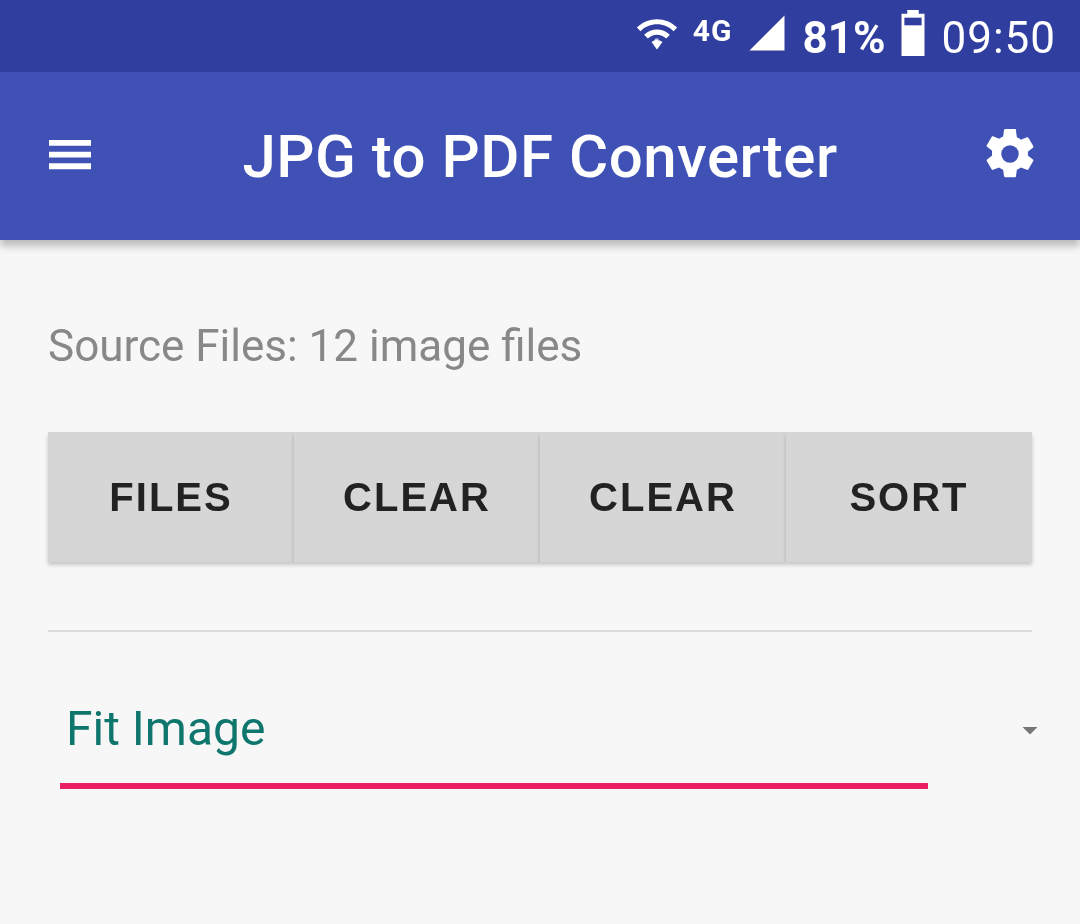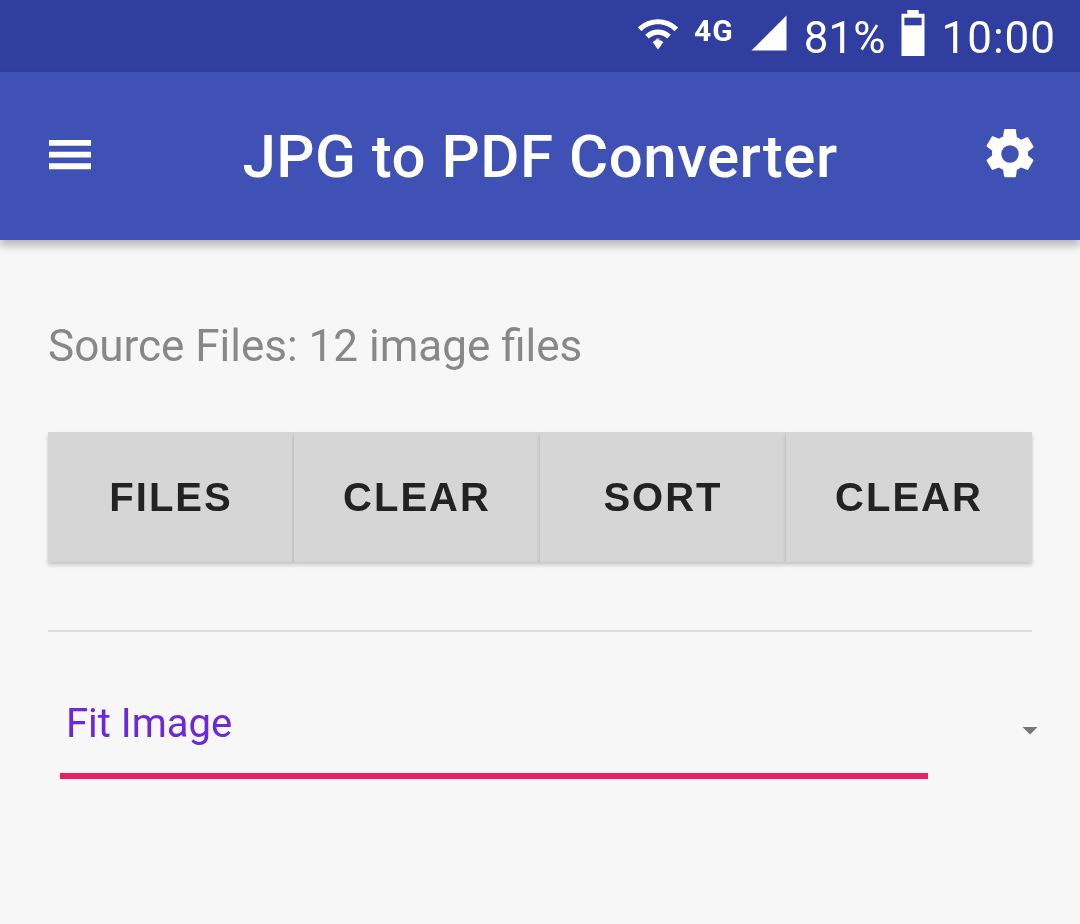--- a/index.html
+++ b/index.html
@@ -9,21 +9,21 @@
     background: #303F9F;
     color: #fff;
     display: flex;
     align-items: center;
     justify-content: flex-end;
     padding: 4px 24px 0 0;
     font-size: 44px;
     gap: 14px;
   }
   .status-bar .net-label { font-size: 30px; font-weight: 700; letter-spacing: 1px; margin-bottom: 16px; }
-  .status-bar .pct { font-weight: 400; }
+  .status-bar .pct { font-weight: 700; }
   .status-bar .clock { font-weight: 400; letter-spacing: 1px; }
   .status-bar svg { fill: #fff; }
   .app-bar {
     height: 168px;
     background: #3F51B5;
     color: #fff;
     display: flex;
     align-items: center;
     padding: 0 40px;
     box-shadow: 0 6px 8px rgba(0,0,0,0.25);
@@ -59,21 +59,21 @@
   .select-row {
     display: flex;
     align-items: center;
     border-bottom: 6px solid #E91E63;
     padding: 0 18px 26px 6px;
     margin-left: 12px;
     margin-right: 140px;
     position: relative;
     width: 868px;
   }
-  .select-value { font-size: 40px; color: #6d28d9; font-weight: 400; flex: 1; }
+  .select-value { font-size: 48px; color: #0f766e; font-weight: 400; flex: 1; }
   .dropdown-caret {
     position: absolute;
     right: -120px;
     top: 12px;
   }
 </style>
 </head>
 <body>
 
 <div class="status-bar">
@@ -90,21 +90,21 @@
         <path d="M2 22h20V2L2 22z"></path>
       </svg>
   </span>
   <span class="pct">81%</span>
   <span>
     <svg width="28" height="46" viewBox="0 0 14 24">
         <path d="M10 2V0H4v2H1v22h12V2h-3z" fill="#fff"></path>
         <rect x="2.5" y="4" width="9" height="4" fill="#303F9F"></rect>
       </svg>
   </span>
-  <span class="clock">10:00</span>
+  <span class="clock">09:50</span>
 </div>
 
 <div class="app-bar">
   <div class="icon-btn">
     <span>
       <svg width="56" height="56" viewBox="0 0 24 24" fill="#fff">
           <path d="M3 6h18v2.5H3V6zm0 5h18v2.5H3V11zm0 5h18v2.5H3V16z"></path>
         </svg>
     </span>
   </div>
@@ -117,22 +117,22 @@
     </span>
   </div>
 </div>
 
 <div class="content">
   <div class="section-label">Source Files: 12 image files</div>
 
   <div class="btn-row">
     <button class="mat-btn">FILES</button>
     <button class="mat-btn">CLEAR</button>
+    <button class="mat-btn">CLEAR</button>
     <button class="mat-btn">SORT</button>
-    <button class="mat-btn">CLEAR</button>
   </div>
 
   <div class="divider"></div>
 
 
   <div class="select-row">
     <span class="select-value">Fit Image</span>
     <span class="dropdown-caret">
       <svg width="36" height="36" viewBox="0 0 24 24" fill="#777">
           <path d="M7 10l5 5 5-5z"></path>

